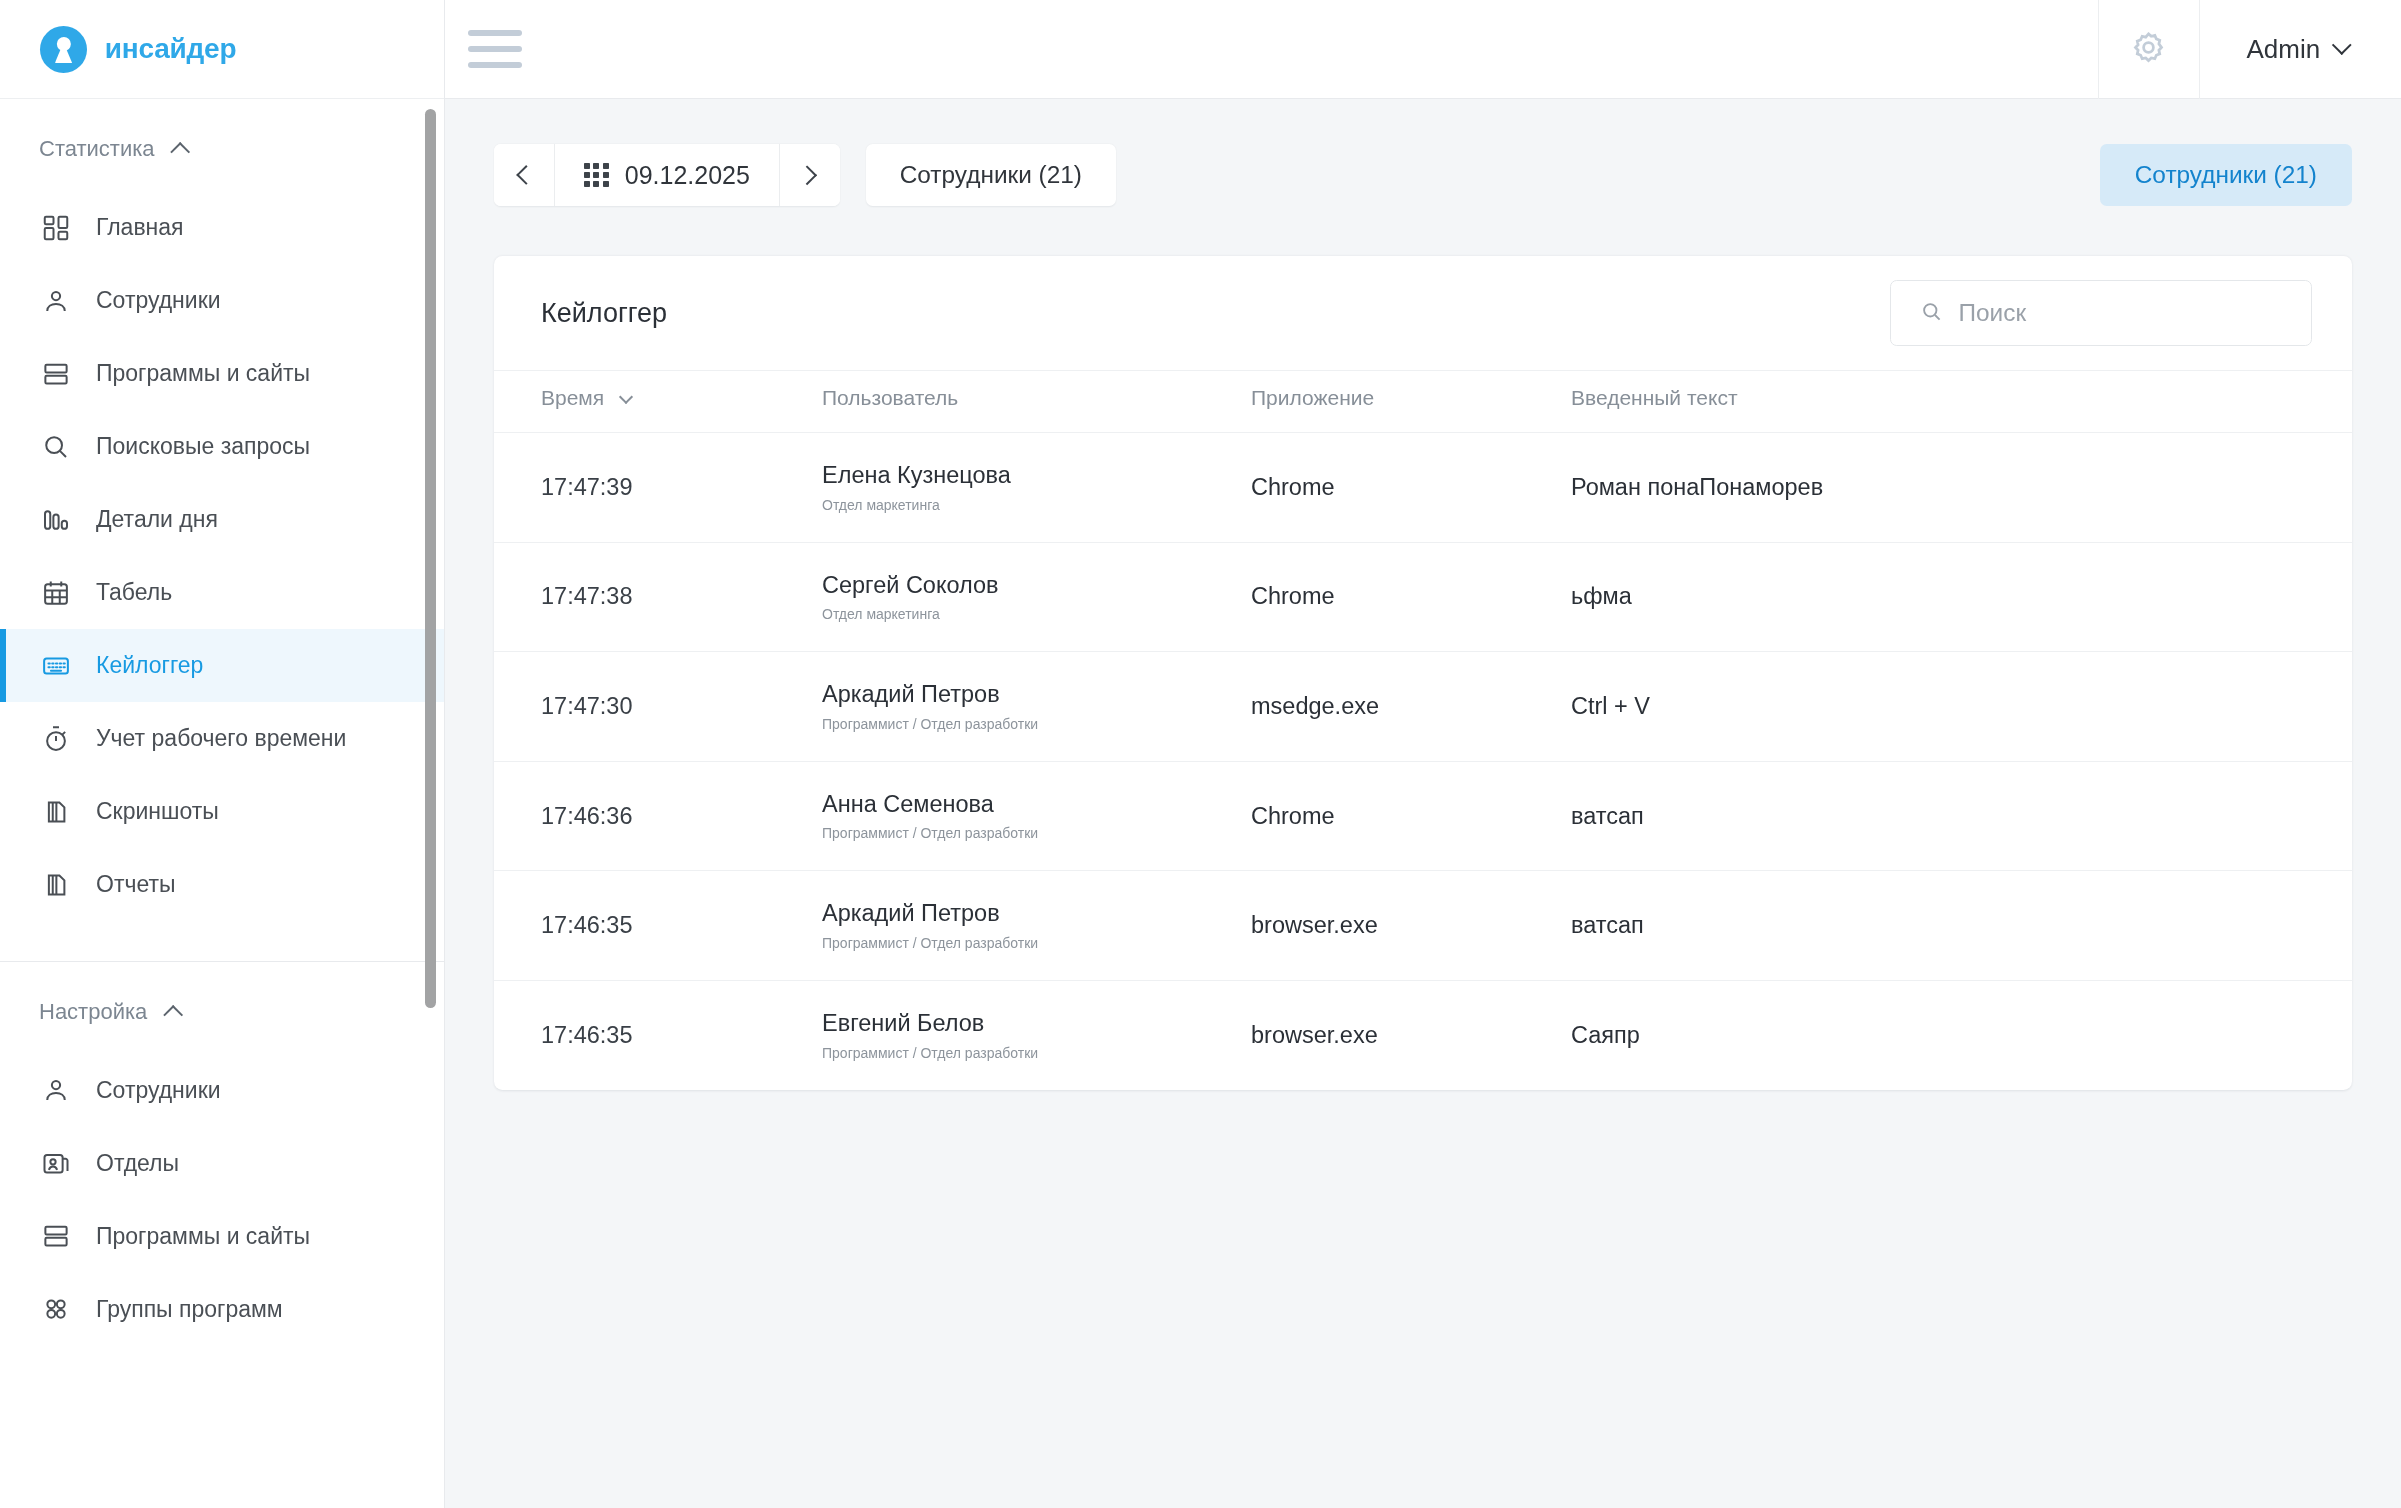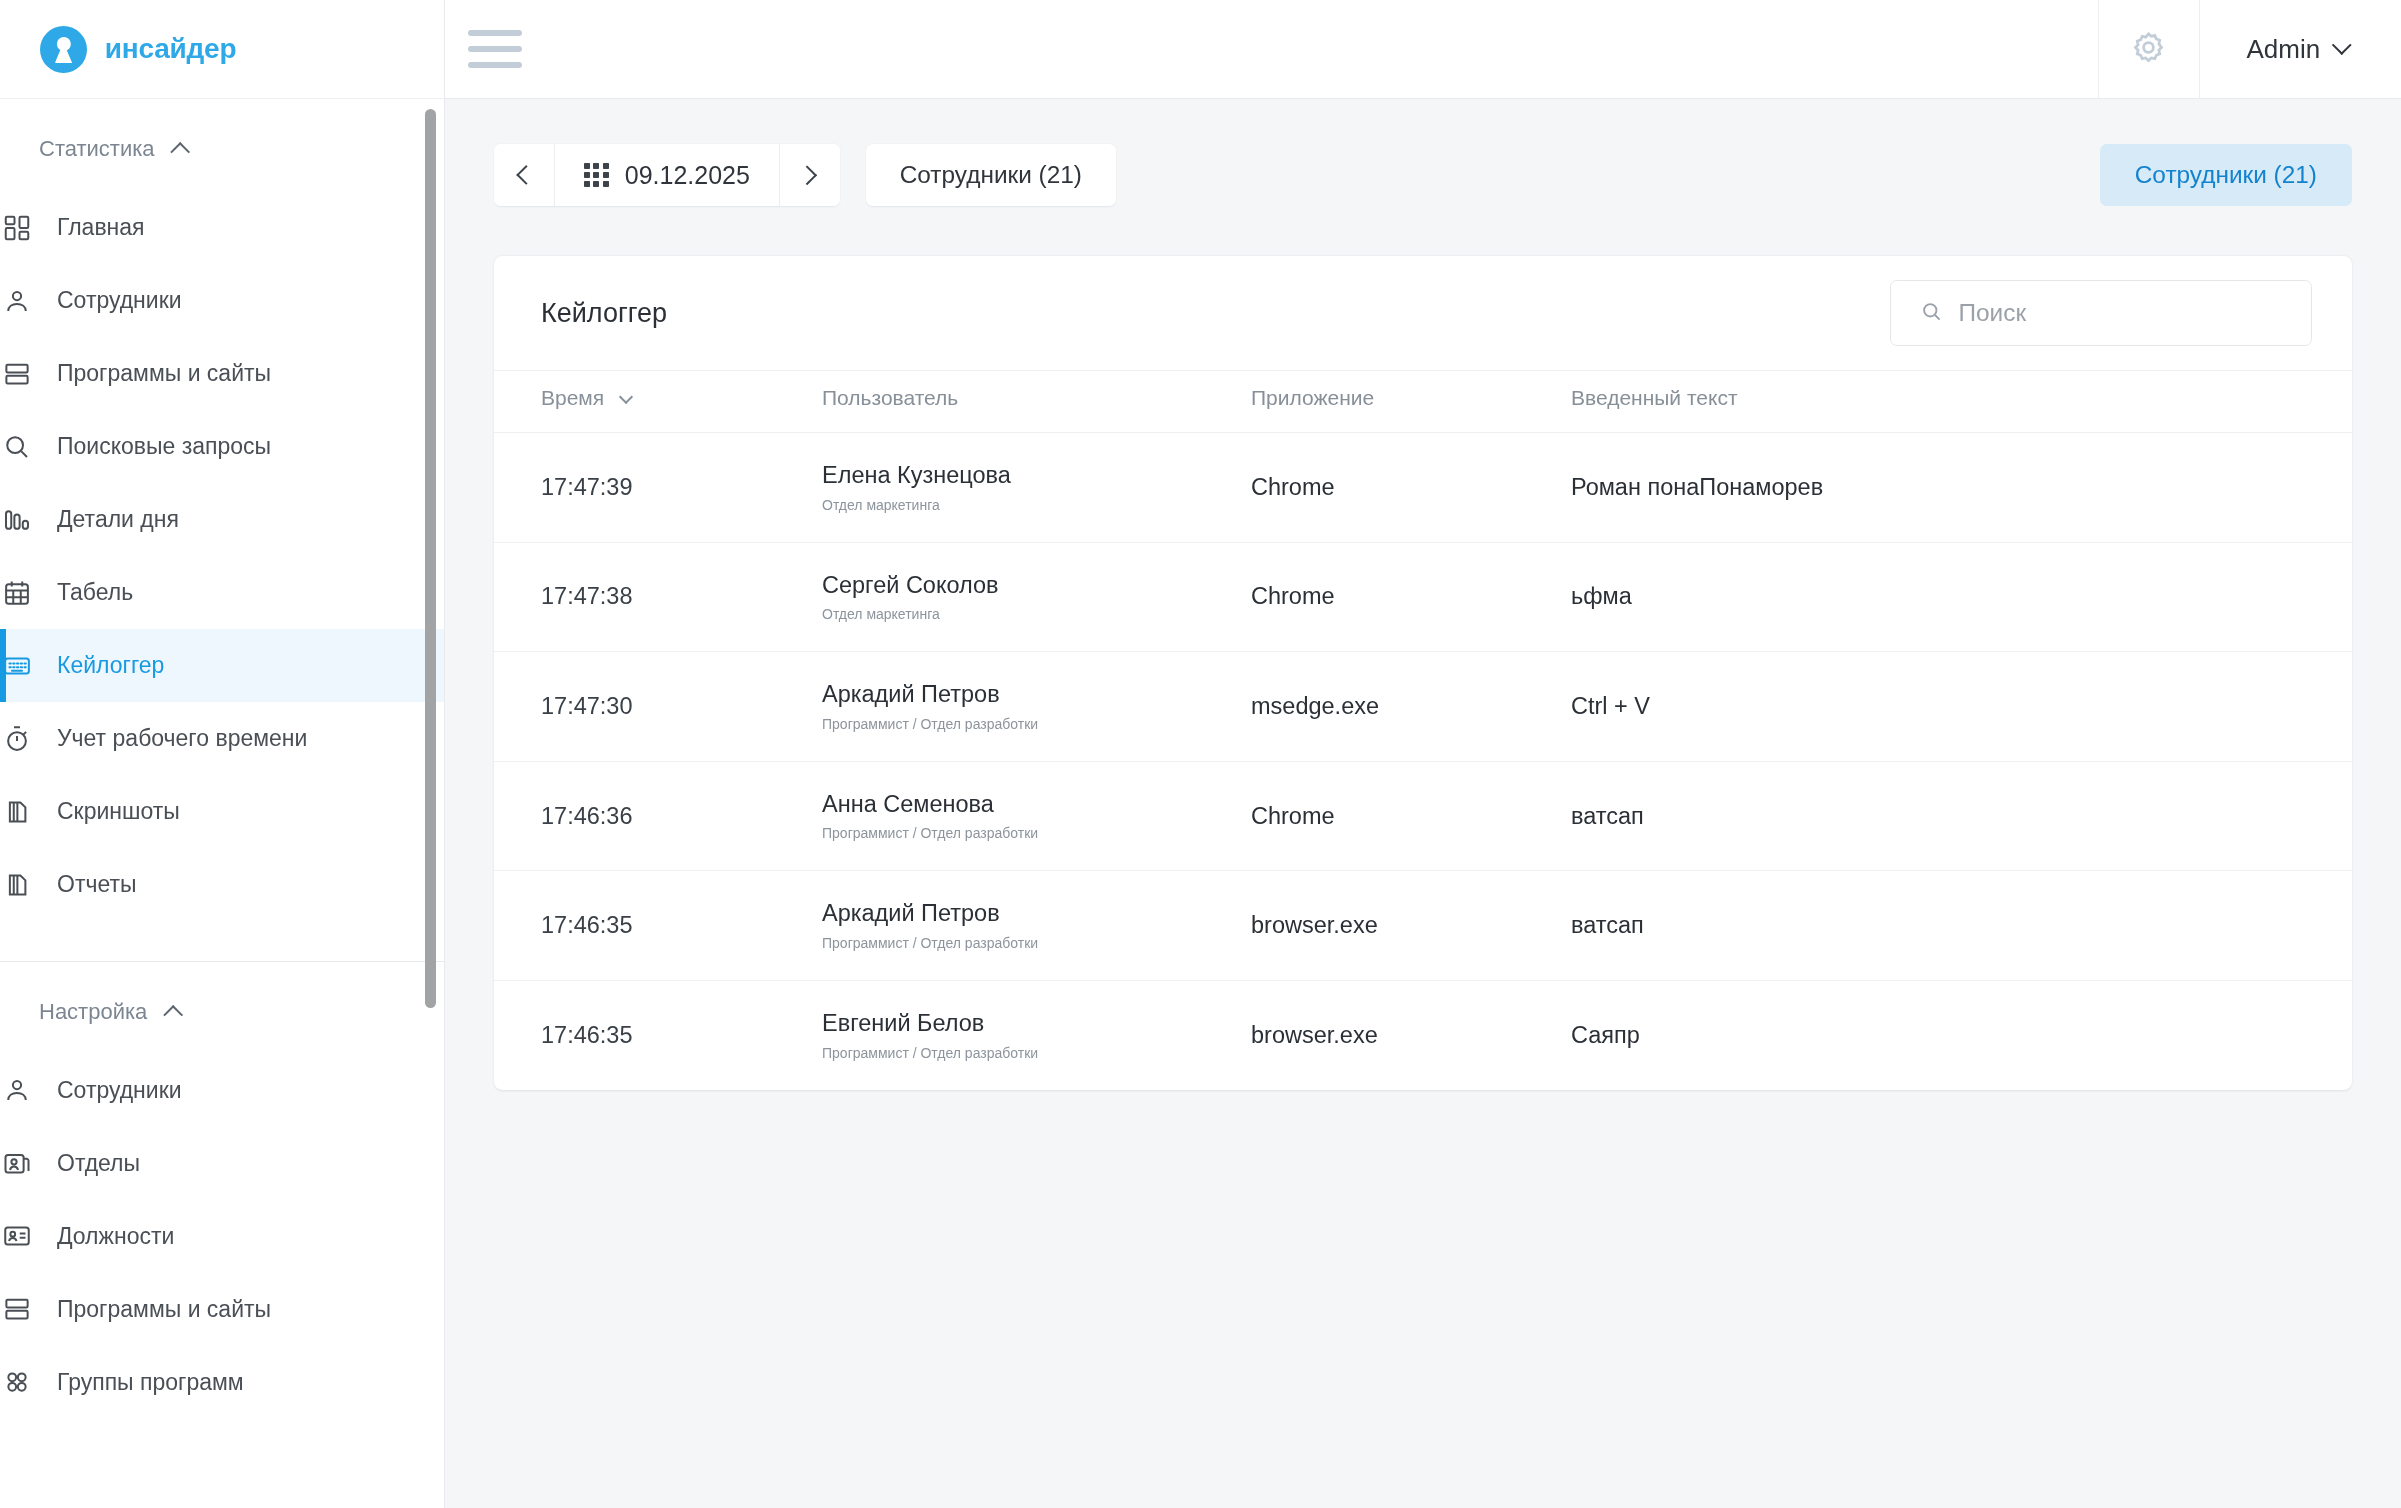--- a/index.html
+++ b/index.html
@@ -86,20 +86,21 @@
     border-top: 2.5px solid #5c646d;
     transform: rotate(45deg);
     position: relative;
     top: 3.4px;
   }
 
   .nav-item {
     display: flex;
     align-items: center;
     height: 73px;
+    padding-left: 39px;
     cursor: pointer;
     position: relative;
     color: #4a4f55;
     font-size: 23px;
   }
   .nav-item .ic {
     width: 34px; height: 34px;
     flex: 0 0 34px;
     margin-right: 23px;
     display: flex;
@@ -510,31 +511,20 @@
           <svg width="30" height="30" viewBox="0 0 24 24" fill="none" stroke="#4a4f55" stroke-width="1.6">
             <rect x="2.8" y="5.5" width="14.5" height="14" rx="2"></rect>
             <path d="M17.3 8.6h2.3a1.6 1.6 0 0 1 1.6 1.6v8.2"></path>
             <circle cx="9.6" cy="11" r="2.1"></circle>
               <path d="M6.3 17.5c.6-1.9 1.9-2.8 3.3-2.8s2.7.9 3.3 2.8"></path>
           </svg>
         </span>
         <span>Отделы</span>
       </div>
 
-      <div class="nav-item">
-        <span class="ic">
-          <svg width="30" height="30" viewBox="0 0 24 24" fill="none" stroke="#4a4f55" stroke-width="1.6">
-            <rect x="2.6" y="5.2" width="18.8" height="13.6" rx="2"></rect>
-            <circle cx="8.6" cy="10.5" r="1.9"></circle>
-              <path d="M5.6 16c.5-1.6 1.7-2.4 3-2.4s2.5.8 3 2.4"></path>
-            <path d="M14.2 10h4.6M14.2 13.4h4.6"></path>
-          </svg>
-        </span>
-        <span>Должности</span>
-      </div>
 
       <div class="nav-item">
         <span class="ic">
           <svg width="30" height="30" viewBox="0 0 24 24" fill="none" stroke="#4a4f55" stroke-width="1.6">
             <rect x="3.5" y="4.5" width="17" height="6.2" rx="1"></rect>
               <rect x="3.5" y="13.3" width="17" height="6.2" rx="1"></rect>
           </svg>
         </span>
         <span>Программы и сайты</span>
       </div>

